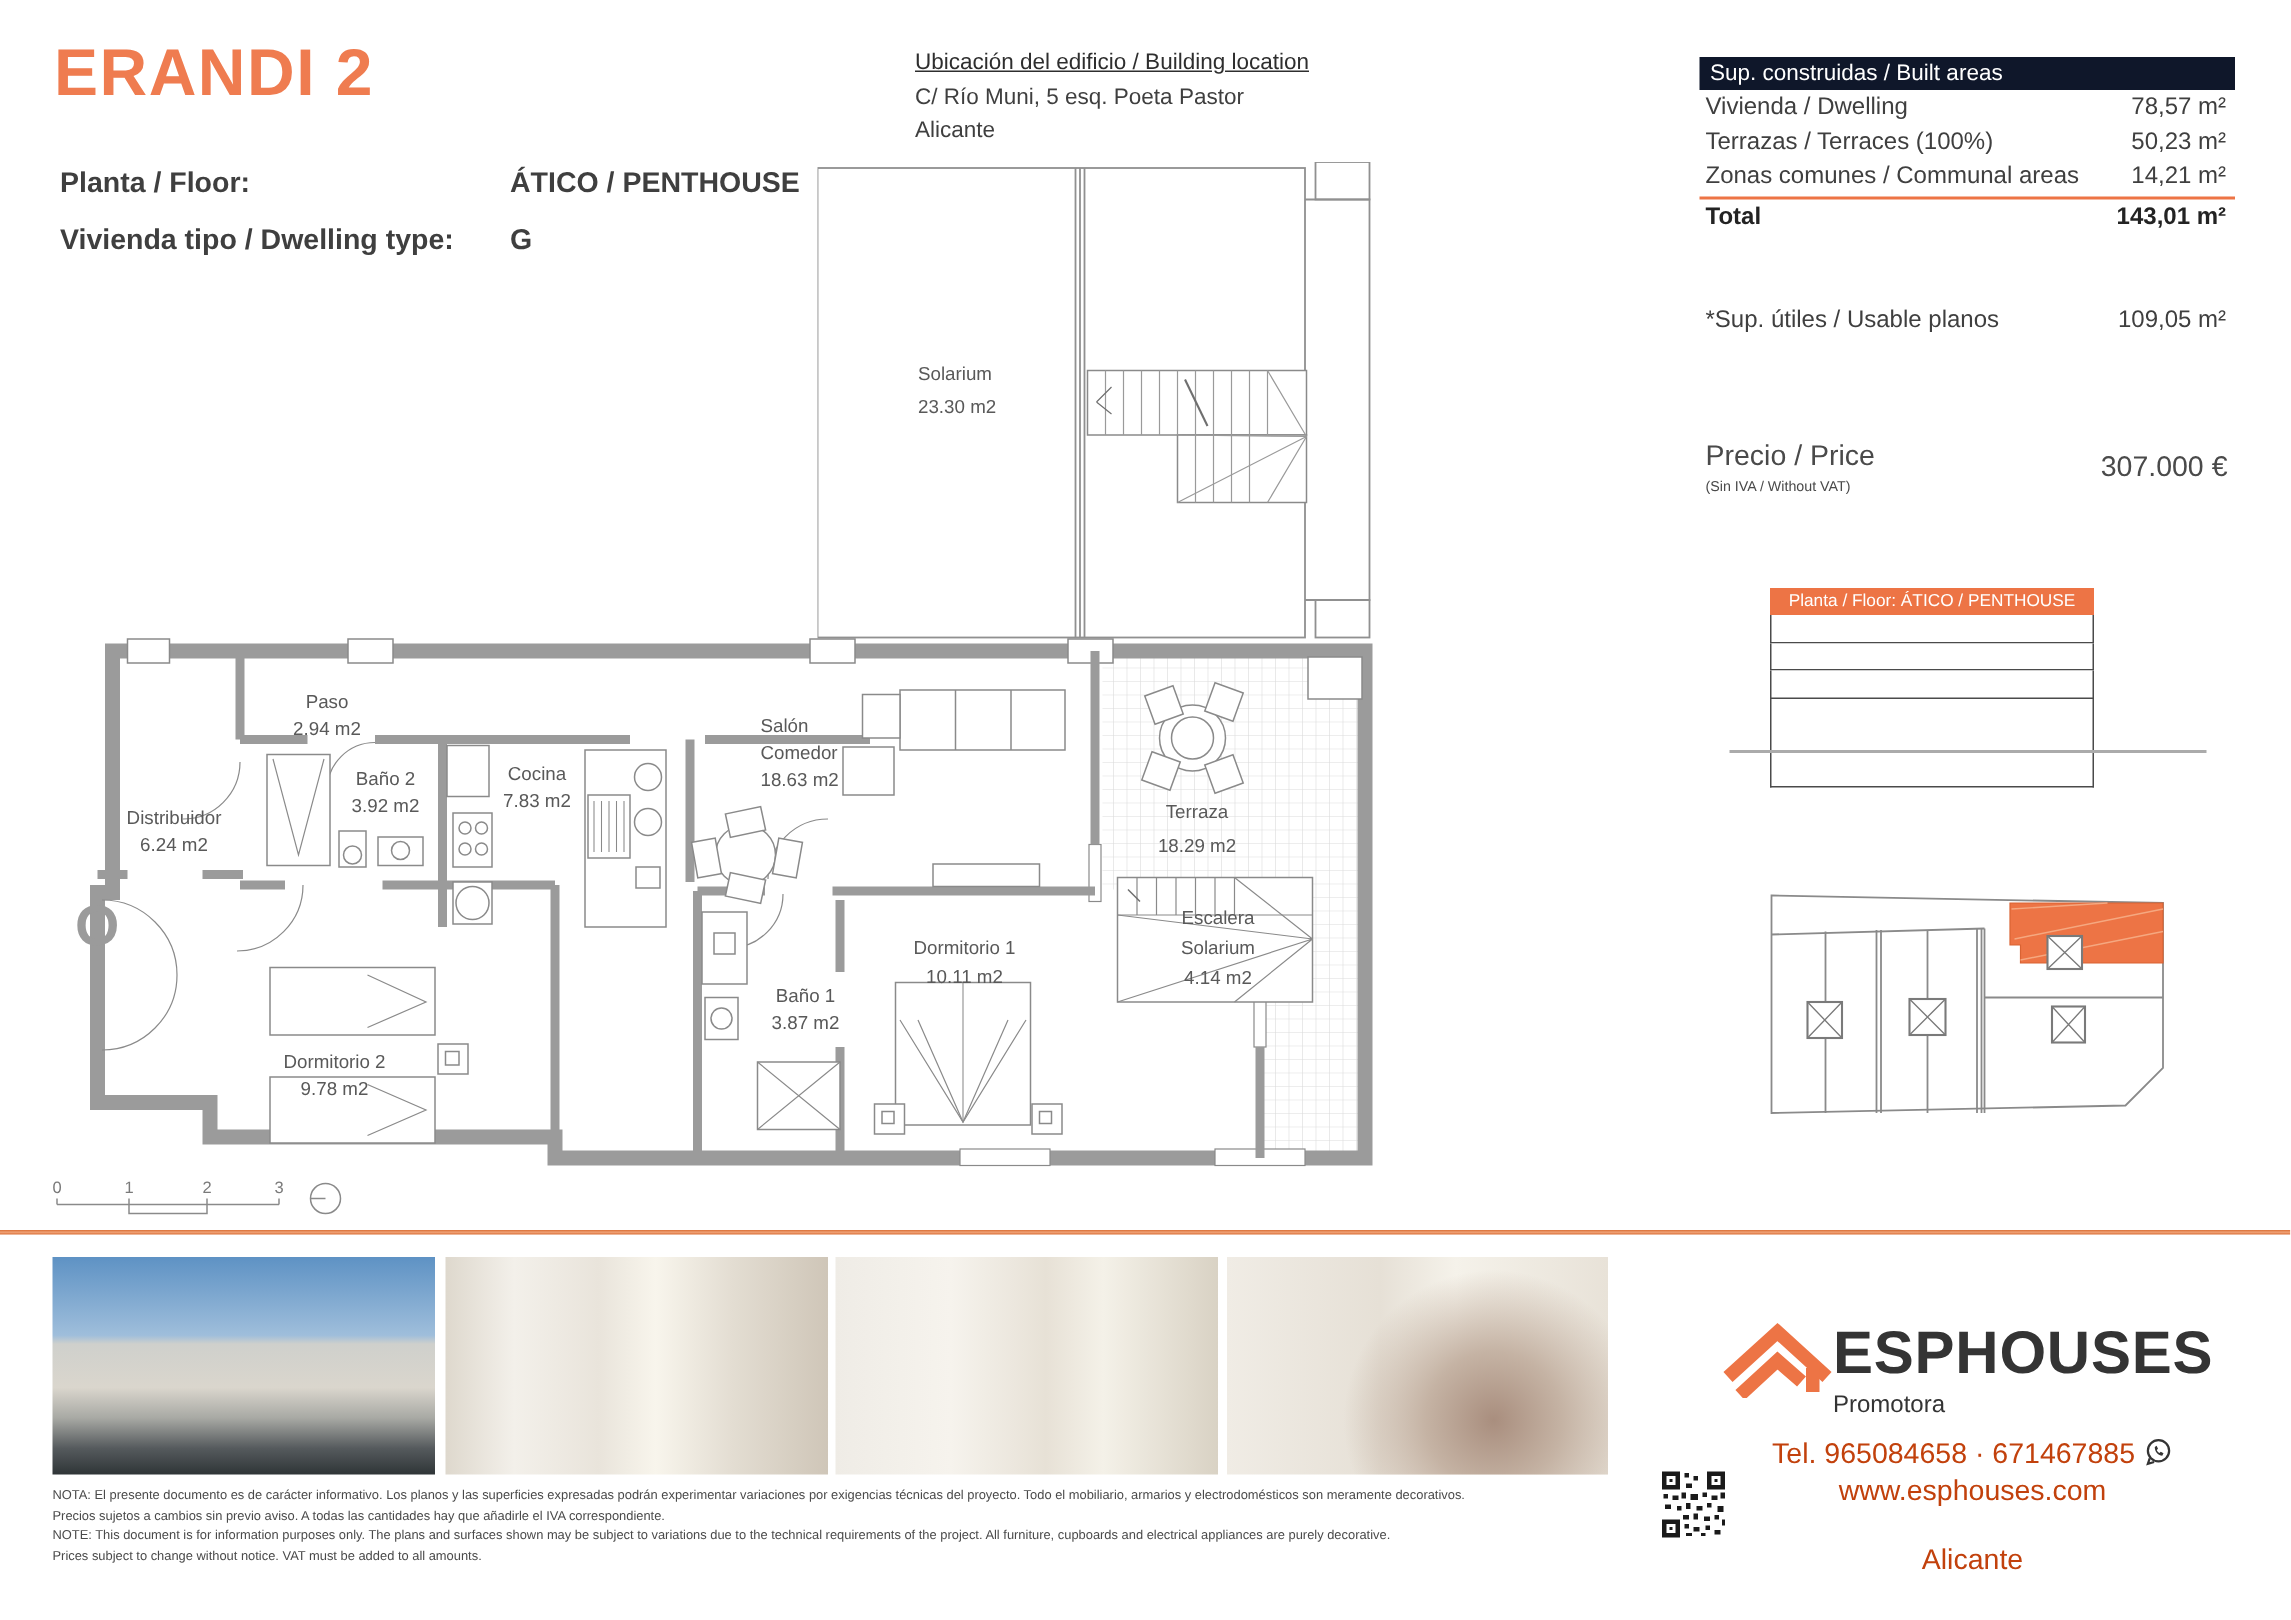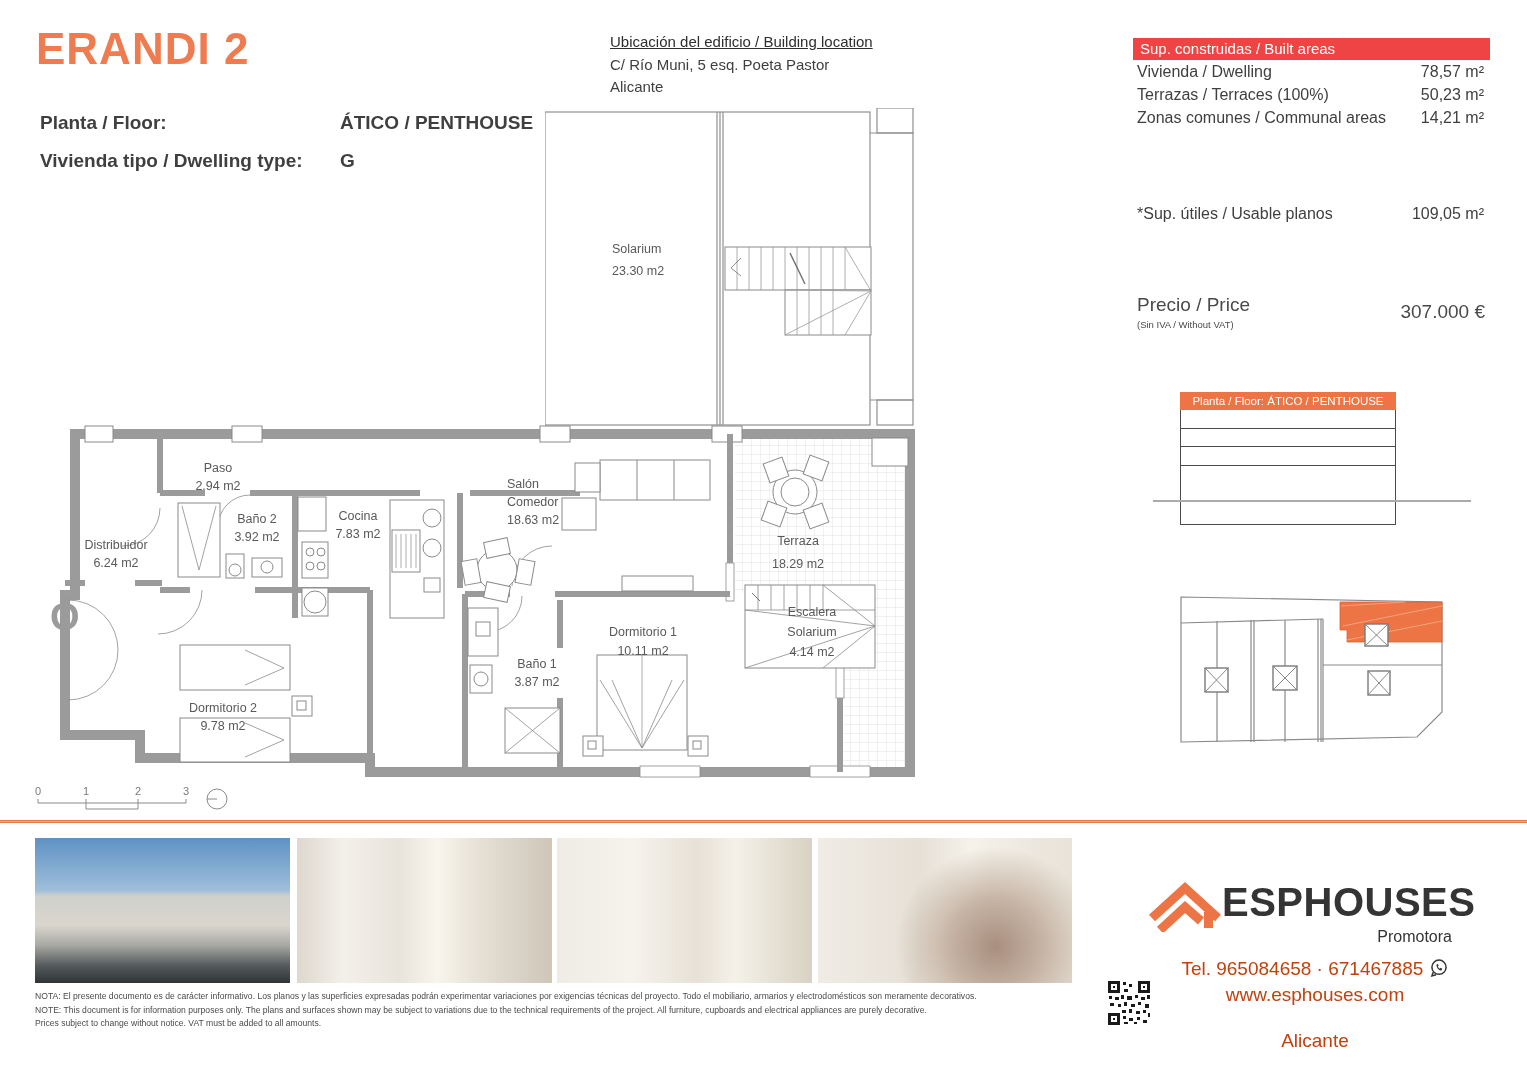--- a/index.html
+++ b/index.html
@@ -12,21 +12,21 @@
   .spec-row{font-size:19px;font-weight:bold;color:#3f3f3f;}
   .spec-label{left:40px;width:300px;}
   .spec-value{left:340px;width:320px;}
 
   
   .loc-head{left:610px;top:33px;font-size:15px;font-weight:normal;text-decoration:underline;color:#2e2e2e;}
   .loc-line{left:610px;font-size:15px;color:#3f3f3f;}
 
   
   .ba{left:1133px;top:38px;width:357px;font-size:16px;}
-  .ba-header{background:#ef4444;color:#ffffff;font-size:15px;padding:2px 0 3px 7px;}
+  .ba-header{background:#0f172a;color:#ffffff;font-size:15px;padding:2px 0 3px 7px;}
   .ba-row{display:flex;justify-content:space-between;padding:3px 6px 2px 4px;color:#3f3f3f;gap:21px;}
   .ba-total{display:flex;justify-content:space-between;border-top:2px solid #ed7445;
             margin-top:2px;padding:3px 6px 0 4px;font-weight:bold;color:#232323;}
   .ua-row{left:1133px;top:205px;width:357px;display:flex;justify-content:space-between;
           font-size:16px;color:#3f3f3f;padding:0 6px 0 4px;box-sizing:border-box;}
   .price-label{left:1137px;top:295px;font-size:19px;color:#4a4a4a;line-height:20px;}
   .price-sub{font-size:9.5px;color:#4a4a4a;}
   .price-value{left:1300px;top:301px;width:185px;text-align:right;font-size:19px;color:#4a4a4a;}
 
   
@@ -44,21 +44,21 @@
   .photo-2{left:297px;width:255px;
     background:linear-gradient(90deg,#ded8cd 0%,#f3f0ea 18%,#e9e4db 40%,#f8f5ec 55%,#e3ddd2 75%,#cfc6b8 100%);}
   .photo-3{left:557px;width:255px;
     background:linear-gradient(90deg,#efece6 0%,#f6f3ed 30%,#e7e1d6 55%,#f4f1e8 70%,#d9d2c4 100%);}
   .photo-4{left:818px;width:254px;
     background:radial-gradient(circle at 70% 75%,#a98e7e 0%,#c5b3a4 22%,rgba(0,0,0,0) 48%),
                linear-gradient(90deg,#f0ece5 0%,#e6e0d6 40%,#f5f2ea 60%,#e8e2d8 100%);}
   .disclaimer{left:35px;top:990px;width:1060px;font-size:8.6px;line-height:13.5px;color:#4a4a4a;}
 
   .brand-logo-text{left:1222px;top:880px;font-size:40px;font-weight:bold;color:#343434;letter-spacing:.5px;}
-  .brand-tagline{left:1222px;top:928px;width:230px;text-align:right;font-size:16px;color:#343434;}
+  .brand-tagline{left:1222px;top:928px;width:230px;text-align:left;font-size:16px;color:#343434;}
   .brand-line{left:1150px;width:330px;text-align:center;color:#c2410c;}
   .qr{left:1107px;top:980px;}
 </style>
 </head>
 <body>
 
 <div class="page">
 
   <div class="abs main-title">ERANDI 2</div>
   <div class="abs spec-row spec-label" style="top:112px">Planta / Floor:</div>
@@ -76,20 +76,24 @@
       <span>Vivienda / Dwelling</span>
       <span>78,57 m²</span>
     </div>
     <div class="ba-row">
       <span>Terrazas / Terraces (100%)</span>
       <span>50,23 m²</span>
     </div>
     <div class="ba-row">
       <span>Zonas comunes / Communal areas</span>
       <span>14,21 m²</span>
+    </div>
+    <div class="ba-total">
+      <span>Total</span>
+      <span>143,01 m²</span>
     </div>
   </div>
 
   <div class="abs ua-row">
     <span>*Sup. útiles / Usable planos</span>
     <span>109,05 m²</span>
   </div>
 
   <div class="abs price-label">
     <div>Precio / Price</div>
@@ -342,20 +346,21 @@
 
   <div class="abs divider"></div>
 
   <div class="abs photo photo-1"></div>
   <div class="abs photo photo-2"></div>
   <div class="abs photo photo-3"></div>
   <div class="abs photo photo-4"></div>
 
   <div class="abs disclaimer">
     <div>NOTA: El presente documento es de carácter informativo. Los planos y las superficies expresadas podrán experimentar variaciones por exigencias técnicas del proyecto. Todo el mobiliario, armarios y electrodomésticos son meramente decorativos.</div>
+    <div>Precios sujetos a cambios sin previo aviso. A todas las cantidades hay que añadirle el IVA correspondiente.</div>
     <div>NOTE: This document is for information purposes only. The plans and surfaces shown may be subject to variations due to the technical requirements of the project. All furniture, cupboards and electrical appliances are purely decorative.</div>
     <div>Prices subject to change without notice. VAT must be added to all amounts.</div>
   </div>
 
   <svg class="abs" style="left:1146px;top:876px" width="78" height="56" viewBox="0 0 78 56">
     <g stroke="#ed7445" stroke-width="9" fill="none" stroke-linejoin="miter">
       <path d="M6,42 L39,12 L72,42"></path>
       <path d="M14,54 L39,31 L55,45"></path>
     </g>
     <rect x="58" y="36" width="9" height="16" fill="#ed7445"></rect>

